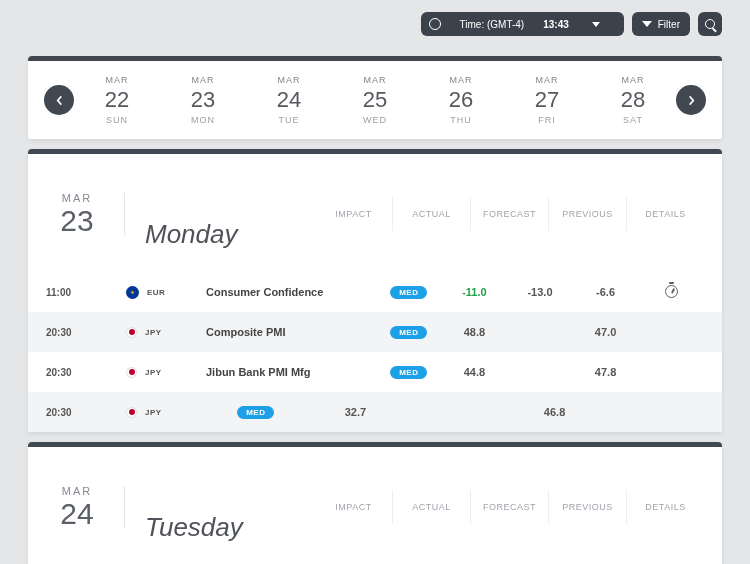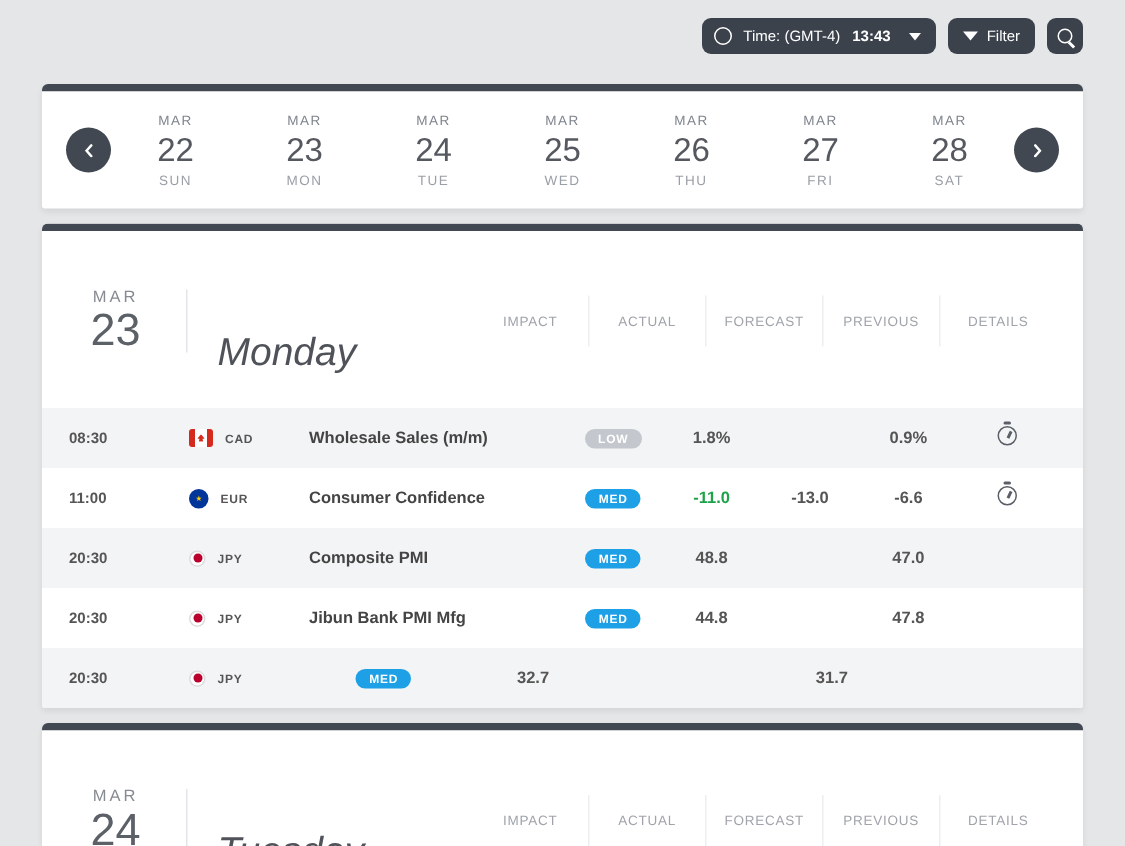--- a/index.html
+++ b/index.html
@@ -1,21 +1,21 @@
 <!DOCTYPE html>
 <html><head>
 <meta charset="utf-8">
 <style>
 * { box-sizing: border-box; margin: 0; padding: 0; }
 body { background: #e5e6e8; font-family: -apple-system, Helvetica, Arial, sans-serif; font-size: 12px; color: #666; width: 750px; }
 .wrap { padding: 0 28px 28px 28px; }
 
 
 .topbar { display: flex; justify-content: flex-end; gap: 8px; padding: 12px 28px 10px 28px; }
-.time-pill { background: #3b424c; color: #fff; border-radius: 6px; display: flex; align-items: center; gap: 8px; padding: 4px 10px 4px 8px; font-size: 10px; height: 24px; }
+.time-pill { background: #3b424c; color: #fff; border-radius: 6px; display: flex; align-items: center; gap: 19px; padding: 4px 24px 4px 8px; font-size: 10px; height: 24px; }
 .time-pill .clock { width: 12px; height: 12px; border: 1.5px solid #fff; border-radius: 50%; position: relative; }
 .time-pill .caret { width: 0; height: 0; border-left: 4px solid transparent; border-right: 4px solid transparent; border-top: 5px solid #fff; margin-left: 4px; }
 .toggle { display: flex; border: 1px solid #9aa2ad; border-radius: 6px; overflow: hidden; height: 24px; }
 .toggle div { padding: 4px 10px; font-size: 10px; display: flex; align-items: center; cursor: pointer; }
 .toggle .active { background: #fff; color: #444; }
 .toggle .inactive { background: #dfe3e8; color: #555; }
 .btn-dark { background: #3b424c; color: #fff; border-radius: 6px; height: 24px; display: flex; align-items: center; gap: 6px; padding: 12px 10px; font-size: 10px; }
 .btn-dark.icon-only { padding: 0 7px; }
 .funnel { width: 0; height: 0; border-left: 5px solid transparent; border-right: 5px solid transparent; border-top: 6px solid #fff; }
 .mag { width: 10px; height: 10px; border: 1.5px solid #fff; border-radius: 50%; position: relative; }
@@ -158,35 +158,20 @@
           <div class="sep"></div>
           <div class="dayname">Monday</div>
           <div class="cols">
             <div class="col">IMPACT</div>
             <div class="col">ACTUAL</div>
             <div class="col">FORECAST</div>
             <div class="col">PREVIOUS</div>
             <div class="col">DETAILS</div>
           </div>
         </div>
-        <div class="row alt">
-          <div class="c-time">08:30</div>
-          <div class="c-flag">
-            <span class="flag ca">
-              <span class="leaf"></span>
-            </span>
-            <span class="code">CAD</span>
-          </div>
-          <div class="c-event">Wholesale Sales (m/m)</div>
-          <div class="c-impact"><span class="pill low">LOW</span></div>
-          <div class="c-val ">1.8%</div>
-          <div class="c-val"></div>
-          <div class="c-val">0.9%</div>
-          <div class="c-details"><span class="stopwatch"></span></div>
-        </div>
         <div class="row">
           <div class="c-time">11:00</div>
           <div class="c-flag">
             <span class="flag eu"></span>
             <span class="code">EUR</span>
           </div>
           <div class="c-event">Consumer Confidence</div>
           <div class="c-impact"><span class="pill med">MED</span></div>
           <div class="c-val green">-11.0</div>
           <div class="c-val">-13.0</div>
@@ -221,21 +206,21 @@
         </div>
         <div class="row alt">
           <div class="c-time">20:30</div>
           <div class="c-flag">
             <span class="flag jp"></span>
             <span class="code">JPY</span>
           </div>
           <div class="c-impact"><span class="pill med">MED</span></div>
           <div class="c-val ">32.7</div>
           <div class="c-val"></div>
-          <div class="c-val">31.7</div>
+          <div class="c-val">46.8</div>
           <div class="c-details"></div>
         </div>
       </div>
       <div class="card">
         <div class="dayhdr">
           <div class="bigdate">
             <div class="mo2">MAR</div>
             <div class="dn2">24</div>
           </div>
           <div class="sep"></div>

